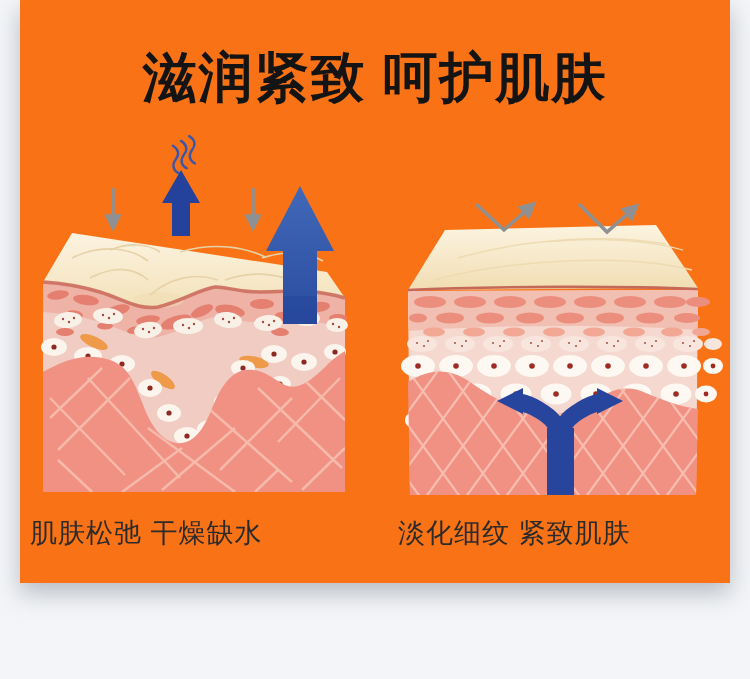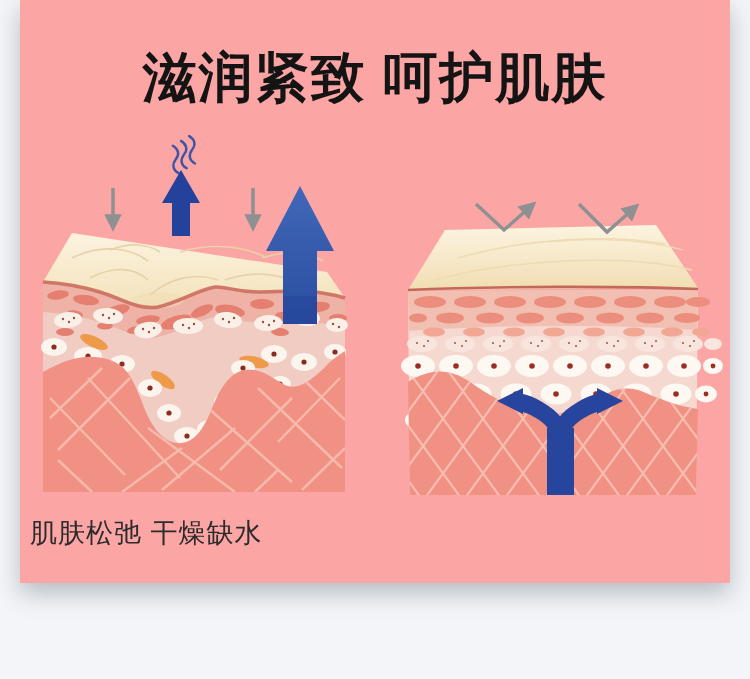--- a/index.html
+++ b/index.html
@@ -6,21 +6,21 @@
   body{
     width:750px;height:679px;
     background:#f3f5f8;
     font-family:"Liberation Sans", sans-serif;
     position:relative;
     overflow:hidden;
   }
   .card{
     position:absolute;left:20px;top:0;
     width:710px;height:583px;
-    background:#fca5a5;
+    background:#f97316;
     box-shadow:0 10px 22px rgba(110,118,130,.45);
     overflow:hidden;
   }
   .title{
     position:absolute;top:48px;left:0;width:710px;
     margin:0;text-align:center;
     font-size:54px;line-height:58px;font-weight:700;
     letter-spacing:2px;color:#141414;
   }
   .panel{position:absolute;top:130px;width:330px;height:390px;margin:0;}
@@ -387,14 +387,15 @@
         <polygon points="125,258 125,284 99,271" fill="#27459c"></polygon>
         <polygon points="199,258 199,284 225,271" fill="#27459c"></polygon>
       </g>
 
       <path d="M 78,74 L 106,100 L 131,78" stroke="#8e9092" stroke-width="3.5" fill="none" marker-end="url(#grayHead)"></path>
       <path d="M 181,74 L 209,102 L 234,80" stroke="#8e9092" stroke-width="3.5" fill="none" marker-end="url(#grayHead)"></path>
     </svg>
   </figure>
 
   <div class="caption caption-left">肌肤松弛 干燥缺水</div>
+  <div class="caption caption-right">淡化细纹 紧致肌肤</div>
 
 </div>
 
 </body></html>

